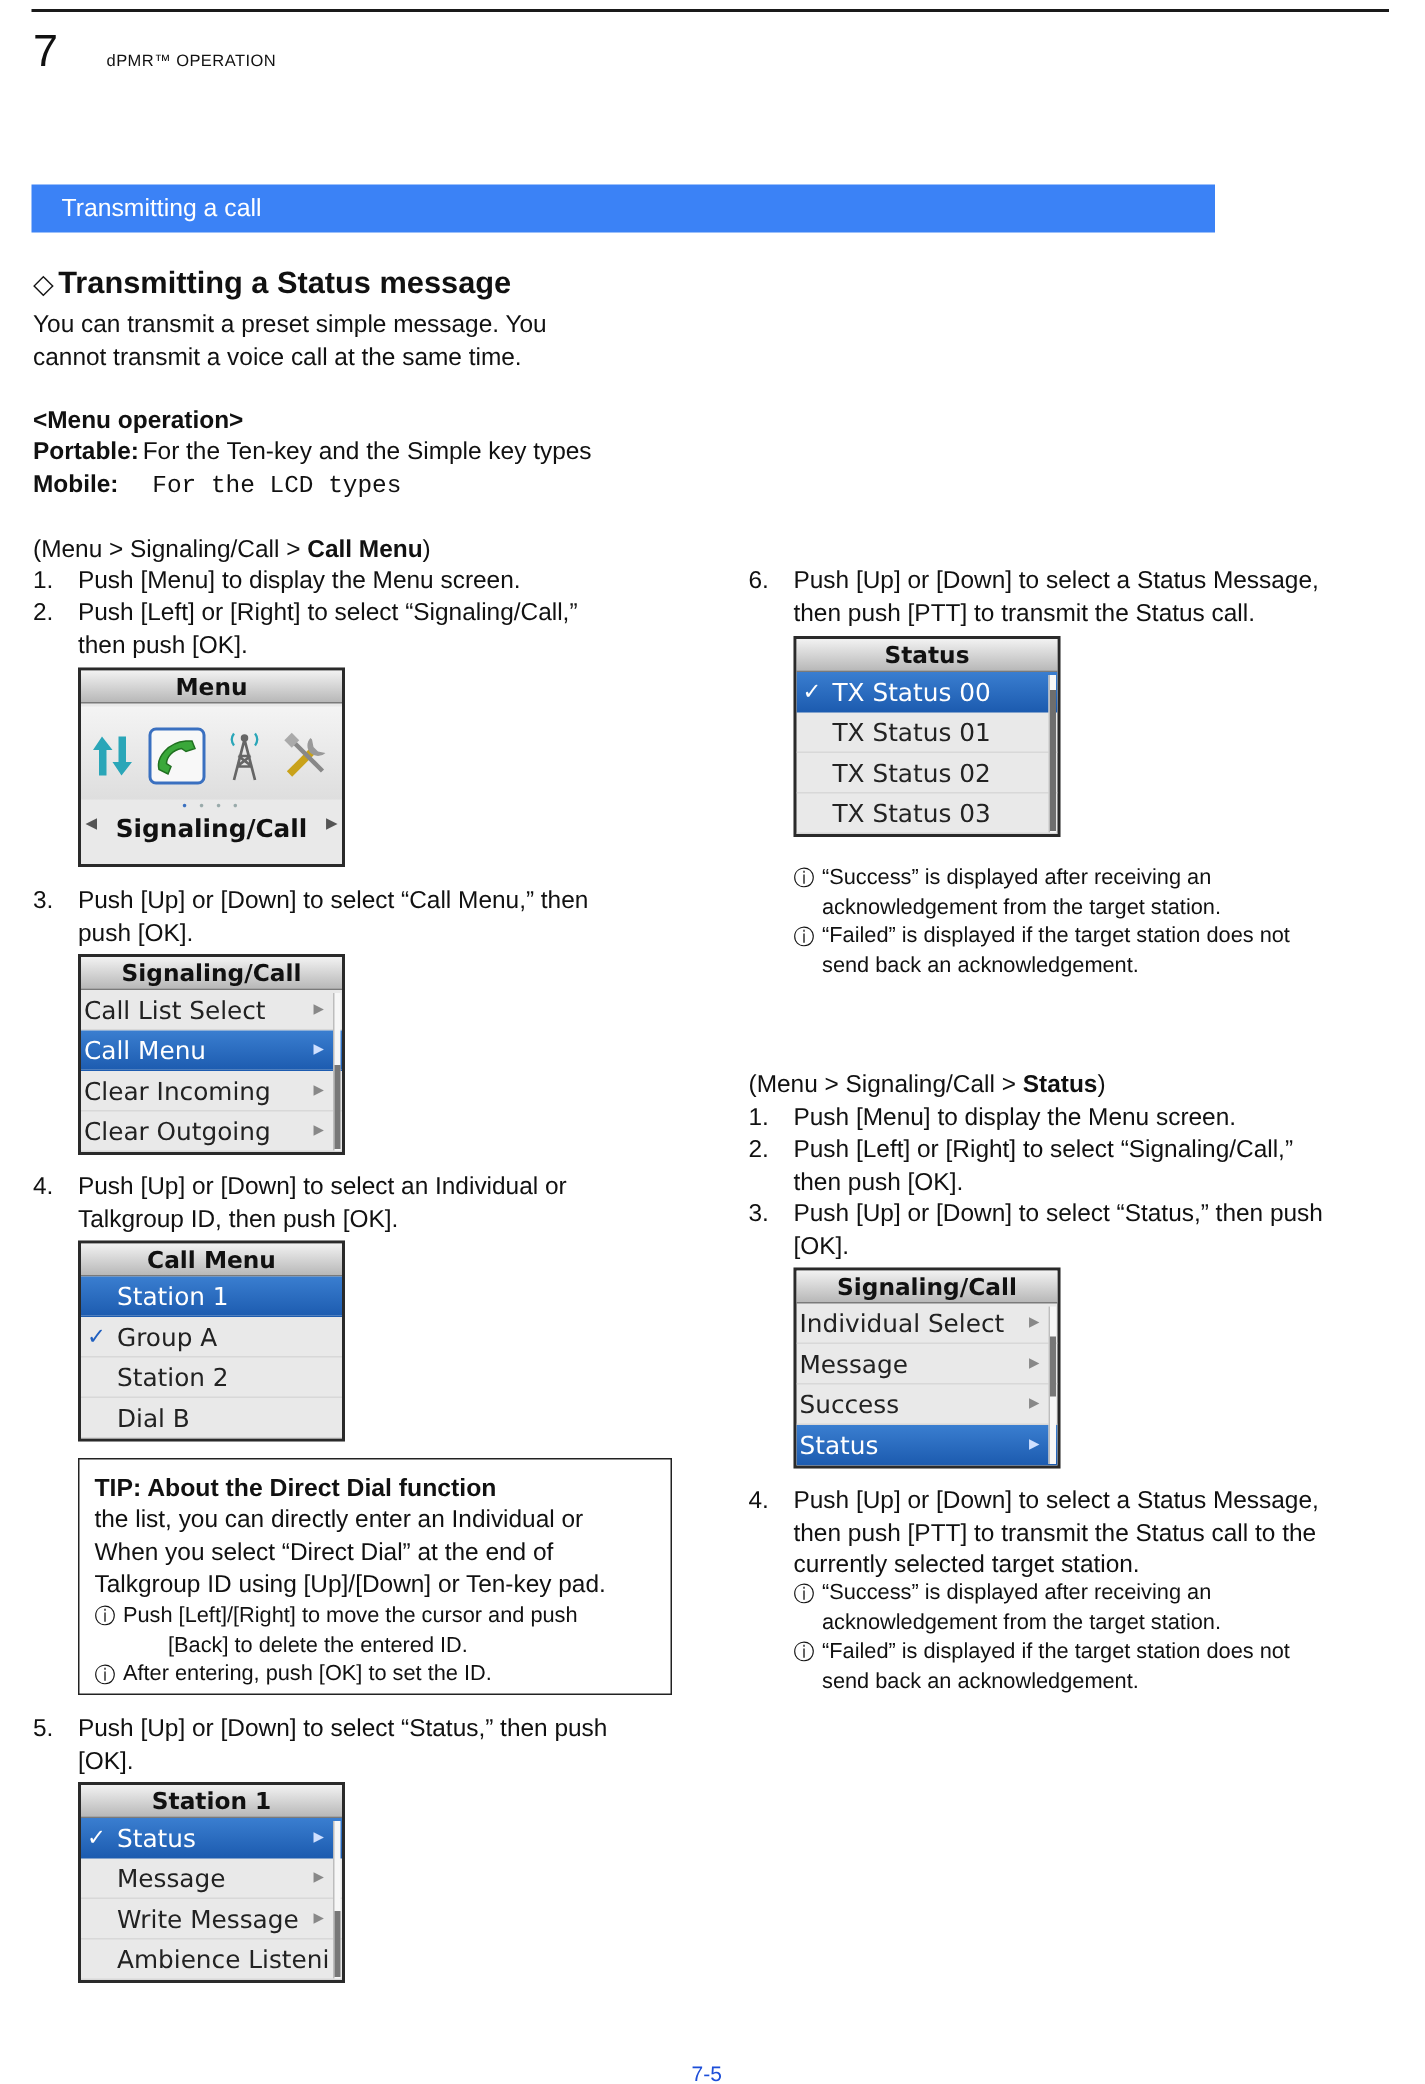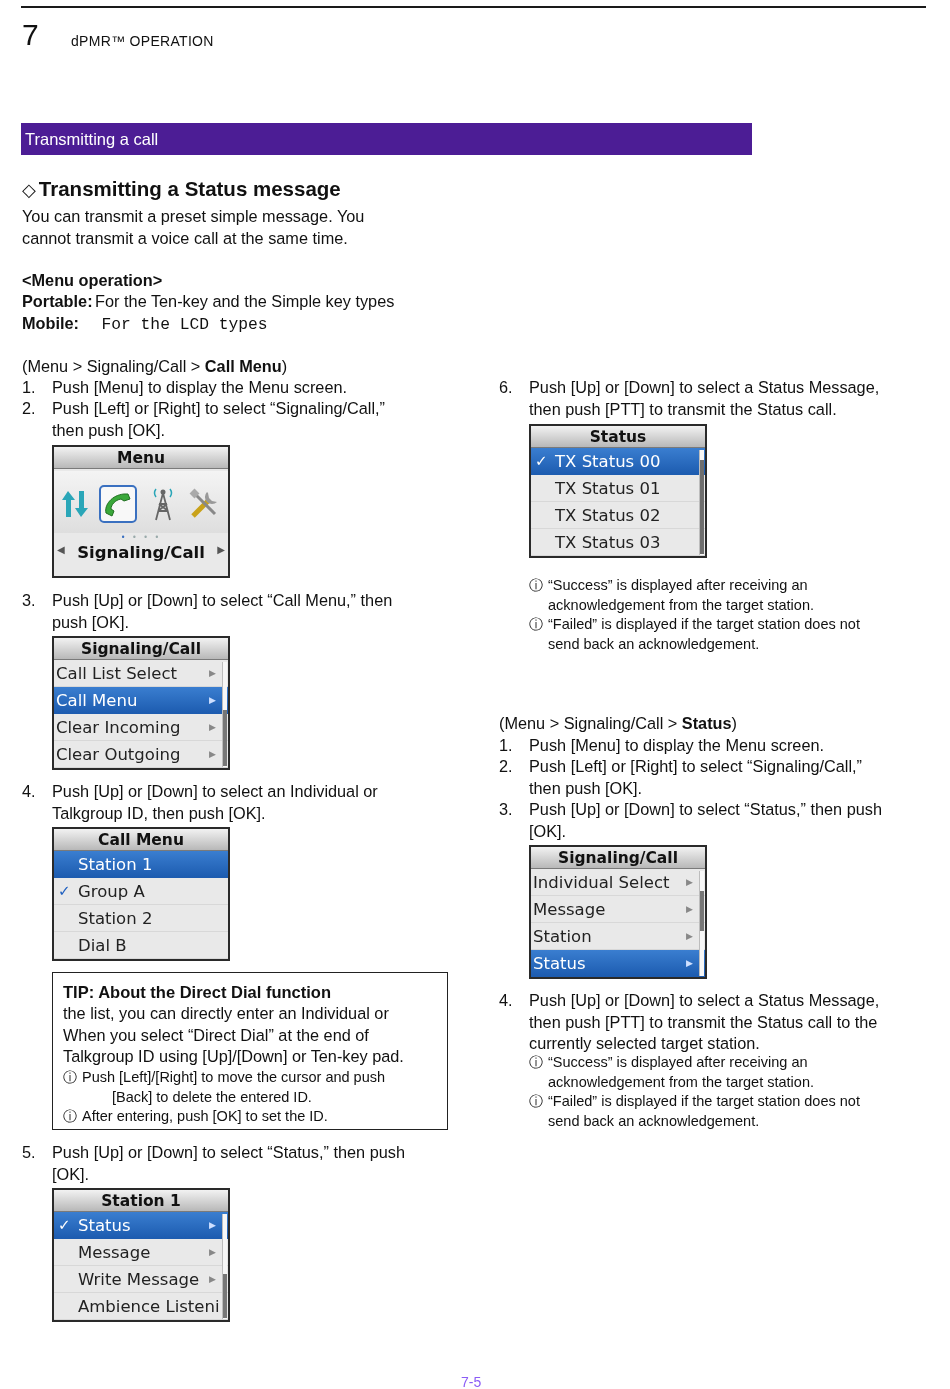--- a/index.html
+++ b/index.html
@@ -1,23 +1,23 @@
 <!DOCTYPE html>
 <html><head>
 <meta charset="utf-8">
 <style>
   * { box-sizing: border-box; margin: 0; padding: 0; }
   html, body { width: 950px; height: 1389px; background: #ffffff; overflow: hidden; }
   body { position: relative; font-family: "Liberation Sans", sans-serif; color: #111; }
 
   .top-rule { position: absolute; left: 21px; top: 6px; width: 905px; height: 2px; background: #1a1a1a; }
   .chapter-num { position: absolute; left: 22px; top: 18px; font-size: 30px; line-height: 34px; color: #111; }
-  .chapter-title { position: absolute; left: 71px; top: 31px; font-size: 14px; line-height: 20px; letter-spacing: 0.3px; }
-
-  .section-bar { position: absolute; left: 21px; top: 123px; width: 731px; height: 32px; background: #4c1d95; color: #fff; font-size: 16.5px; line-height: 32px; padding-left: 4px; }
+  .chapter-title { position: absolute; left: 71px; top: 31px; font-size: 11px; line-height: 20px; letter-spacing: 0.3px; }
+
+  .section-bar { position: absolute; left: 21px; top: 123px; width: 789px; height: 32px; background: #3b82f6; color: #fff; font-size: 16.5px; line-height: 32px; padding-left: 20px; }
 
   .heading { position: absolute; left: 22px; top: 176px; font-size: 20.5px; font-weight: bold; line-height: 26px; }
   .heading .diamond { font-weight: normal; font-size: 18px; margin-right: 3px; }
 
   .txt { position: absolute; font-size: 16.3px; line-height: 21.5px; color: #111; }
   .txt b { font-weight: bold; }
   .step { position: absolute; font-size: 16.3px; line-height: 21.5px; }
   .step .num { position: absolute; left: 0; top: 0; }
   .step .body { position: absolute; left: 30px; top: 0; }
   .note { position: absolute; font-size: 14.5px; line-height: 19.5px; color: #111; }
@@ -46,21 +46,21 @@
   .menu-lcd .dots .on { color: #3a70c0; }
   .menu-lcd .caption { position: absolute; left: 0; top: 93px; width: 100%; text-align: center; font-size: 16.5px; font-weight: bold; line-height: 26px; color: #111; }
   .menu-lcd .nav-l, .menu-lcd .nav-r { position: absolute; top: 97px; font-size: 10px; color: #555; }
   .menu-lcd .nav-l { left: 3px; }
   .menu-lcd .nav-r { right: 3px; }
 
   .tipbox { position: absolute; left: 52px; top: 972px; width: 396px; height: 158px; border: 1.5px solid #222; }
   .tipbox .tip-title { position: absolute; left: 10px; top: 9px; font-size: 16.5px; font-weight: bold; line-height: 21px; }
   .tipbox .tip-body { position: absolute; left: 10px; top: 30px; width: 385px; font-size: 16.3px; line-height: 21.5px; }
 
-  .page-num { position: absolute; left: 461px; top: 1374px; font-size: 14px; color: #8b5cf6; }
+  .page-num { position: absolute; left: 461px; top: 1374px; font-size: 14px; color: #1d4ed8; }
 </style>
 </head>
 <body>
 
 <div class="top-rule"></div>
 <div class="chapter-num">7</div>
 <div class="chapter-title">dPMR™ OPERATION</div>
 
 <div class="section-bar">
   <span>Transmitting a call</span>
@@ -287,21 +287,21 @@
   <div class="lcd-title">Signaling/Call</div>
   <div class="row">
       <span class="lbl">Individual Select</span>
       <span class="arr">▶</span>
     </div>
   <div class="row">
       <span class="lbl">Message</span>
       <span class="arr">▶</span>
     </div>
   <div class="row">
-      <span class="lbl">Station</span>
+      <span class="lbl">Success</span>
       <span class="arr">▶</span>
     </div>
   <div class="row sel">
       <span class="lbl">Status</span>
       <span class="arr">▶</span>
     </div>
   <div class="sbar">
       <div class="thumb" style="top:20px; height:40px;"></div>
     </div>
 </div>

